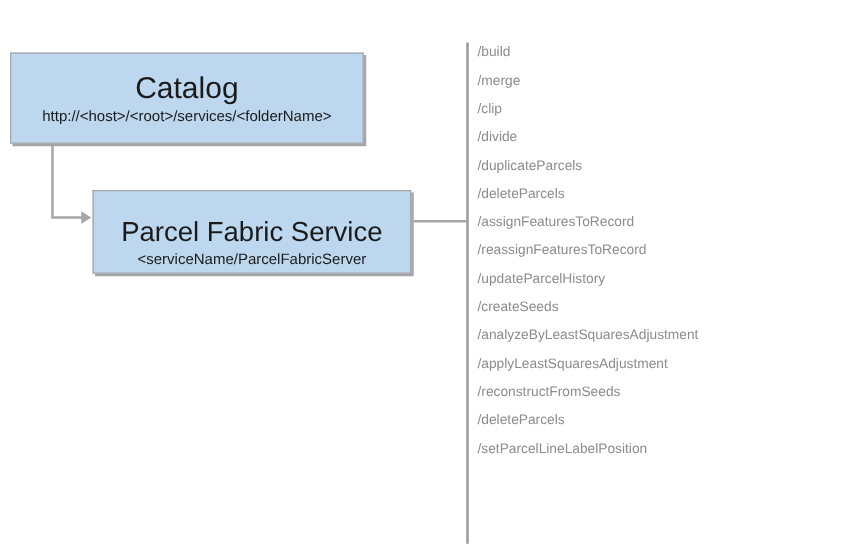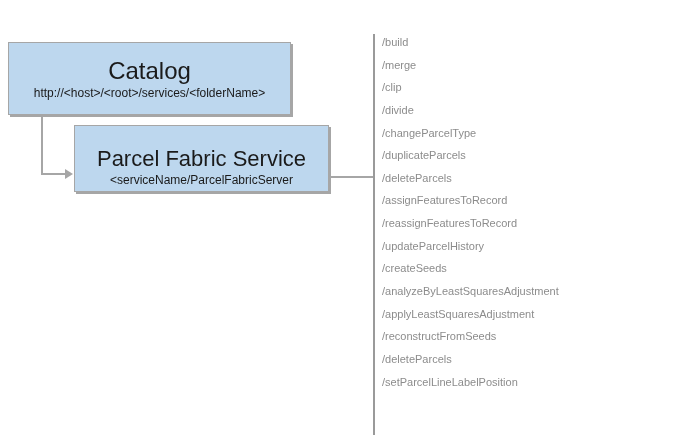--- a/index.html
+++ b/index.html
@@ -28,21 +28,21 @@
     background: var(--box-fill);
     border: 1px solid var(--box-border);
     box-shadow: 2px 2px 0 var(--box-border);
     display: flex;
     flex-direction: column;
     align-items: center;
     justify-content: center;
     text-align: center;
   }
   .catalog-box { left: 8px; top: 42px; width: 283px; height: 73px; }
-  .service-box { left: 74px; top: 125px; width: 255px; height: 67px; padding-top: 16px; }
+  .service-box { left: 74px; top: 152px; width: 255px; height: 67px; padding-top: 16px; }
   .box-title {
     color: var(--title-text);
     font-size: 24px;
     line-height: 29px;
     white-space: nowrap;
   }
   .service-box .box-title { font-size: 22px; line-height: 27px; }
   .box-subtitle {
     color: var(--title-text);
     font-size: 12px;
@@ -100,21 +100,20 @@
   </div>
 
   <div class="conn conn-svc-h"></div>
   <div class="separator"></div>
 
   <ul class="operations">
     <li>/build</li>
     <li>/merge</li>
     <li>/clip</li>
     <li>/divide</li>
-    <li>/changeParcelType</li>
     <li>/duplicateParcels</li>
     <li>/deleteParcels</li>
     <li>/assignFeaturesToRecord</li>
     <li>/reassignFeaturesToRecord</li>
     <li>/updateParcelHistory</li>
     <li>/createSeeds</li>
     <li>/analyzeByLeastSquaresAdjustment</li>
     <li>/applyLeastSquaresAdjustment</li>
     <li>/reconstructFromSeeds</li>
     <li>/deleteParcels</li>

